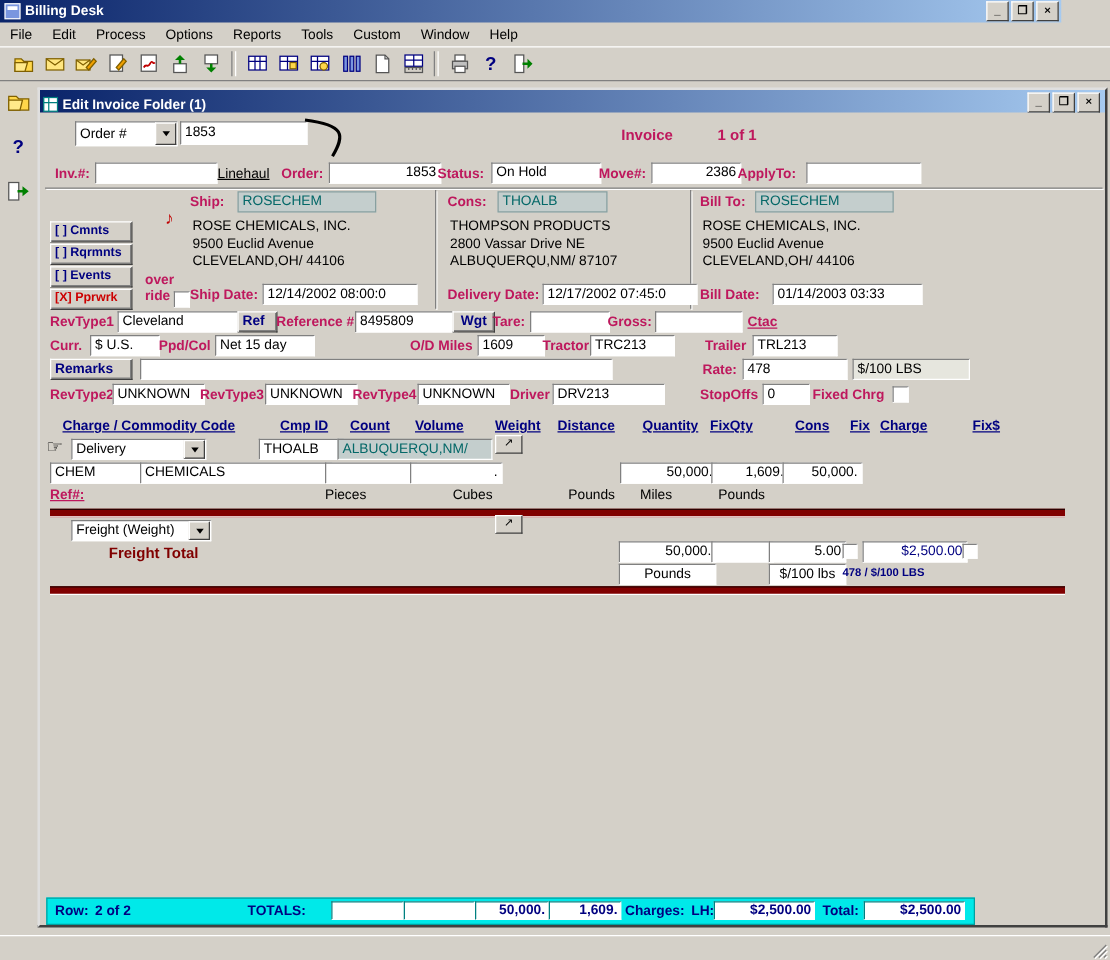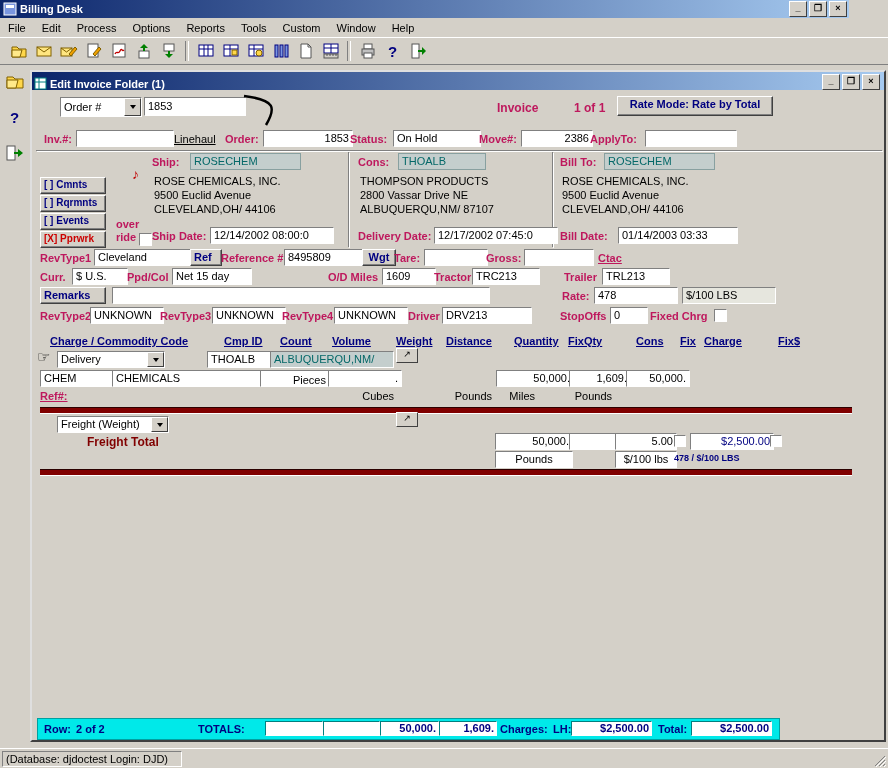--- a/index.html
+++ b/index.html
@@ -232,21 +232,20 @@
       <span class="arrow">
           <i></i>
         </span>
     </div>
     <div class="field" style="left:112px;top:7px;width:94px;height:17px;line-height:17px">1853</div>
     <svg class="abs" style="left:210px;top:4px" width="40" height="32">
       <path d="M2 2 C34 6 34 14 24 31" stroke="#000" stroke-width="2.5" fill="none"></path>
     </svg>
     <span class="lbl" style="left:465px;top:11px;font-size:12px">Invoice</span>
     <span class="lbl" style="left:542px;top:11px;font-size:12px">1 of 1</span>
-    <div class="btn" style="left:585px;top:6px;width:148px;height:16px;color:#000080;font-weight:bold;text-align:center">Rate Mode: Rate by Total</div>
 
     <span class="lbl" style="left:12px;top:43px">Inv.#:</span>
     <input class="field" style="left: 44px; top: 40px; width: 90px;" value="">
     <span class="blk underl" style="left:142px;top:43px">Linehaul</span>
     <span class="lbl" style="left:193px;top:43px">Order:</span>
     <div class="field num" style="left:231px;top:40px;width:82px">1853</div>
     <span class="lbl" style="left:318px;top:43px">Status:</span>
     <div class="field" style="left:361px;top:40px;width:80px">On Hold</div>
     <span class="lbl" style="left:447px;top:43px">Move#:</span>
     <div class="field num" style="left:489px;top:40px;width:64px">2386</div>
@@ -358,24 +357,24 @@
 
     <div class="field" style="left:8px;top:280px;width:70px">CHEM</div>
     <div class="field" style="left:80px;top:280px;width:146px">CHEMICALS</div>
     <div class="field num" style="left:228px;top:280px;width:66px">.</div>
     <div class="field num" style="left:296px;top:280px;width:66px">.</div>
     <div class="field num" style="left:464px;top:280px;width:70px">50,000.</div>
     <div class="field num" style="left:537px;top:280px;width:54px">1,609.</div>
     <div class="field num" style="left:594px;top:280px;width:56px">50,000.</div>
 
     <span class="lbl underl" style="left:8px;top:300px">Ref#:</span>
-    <span class="blk" style="left:228px;top:284px;width:66px;text-align:right">Pieces</span>
+    <span class="blk" style="left:228px;top:300px;width:66px;text-align:left">Pieces</span>
     <span class="blk" style="left:296px;top:300px;width:66px;text-align:right">Cubes</span>
     <span class="blk" style="left:390px;top:300px;width:70px;text-align:right">Pounds</span>
-    <span class="blk" style="left:449px;top:300px;width:54px;text-align:right">Miles</span>
+    <span class="blk" style="left:480px;top:300px;width:54px;text-align:left">Miles</span>
     <span class="blk" style="left:524px;top:300px;width:56px;text-align:right">Pounds</span>
 
     <div class="sep-bar" style="left:8px;top:317px;width:812px"></div>
 
     <div class="mini-btn" style="left:364px;top:322px">↗</div>
     <div class="combo" style="left:25px;top:326px;width:110px;height:15px">
       <span class="txt" style="line-height:15px">Freight (Weight)</span>
       <span class="arrow">
           <i></i>
         </span>
@@ -405,18 +404,17 @@
       <span class="clbl" style="left:515px">LH:</span>
       <div class="cfield" style="left:533px;width:75px">$2,500.00</div>
       <span class="clbl" style="left:620px">Total:</span>
       <div class="cfield" style="left:653px;width:75px">$2,500.00</div>
     </div>
 
   </div>
 </div>
 
 <div class="abs" id="statusbar">
-  <div id="status-panel">(Database: djdoctest   Login: DJD)</div>
   <svg width="14" height="14" style="position:absolute;right:1px;bottom:1px">
     <path d="M12 2L2 12M12 6L6 12M12 10l-2 2" stroke="#808080"></path>
     <path d="M13 3L3 13M13 7L7 13M13 11l-2 2" stroke="#fff"></path>
   </svg>
 </div>
 
 </body></html>

